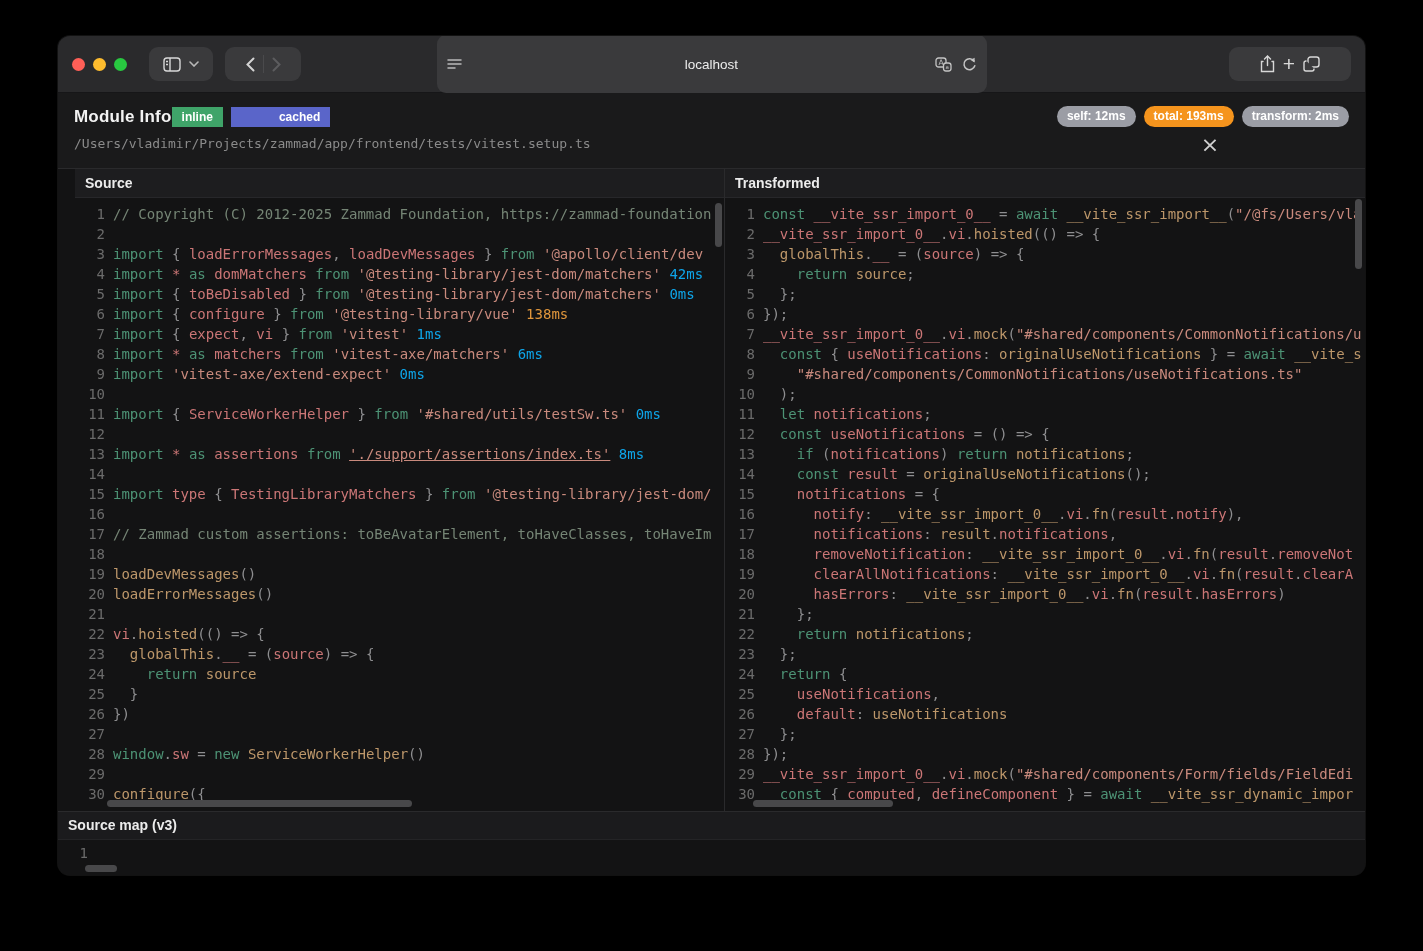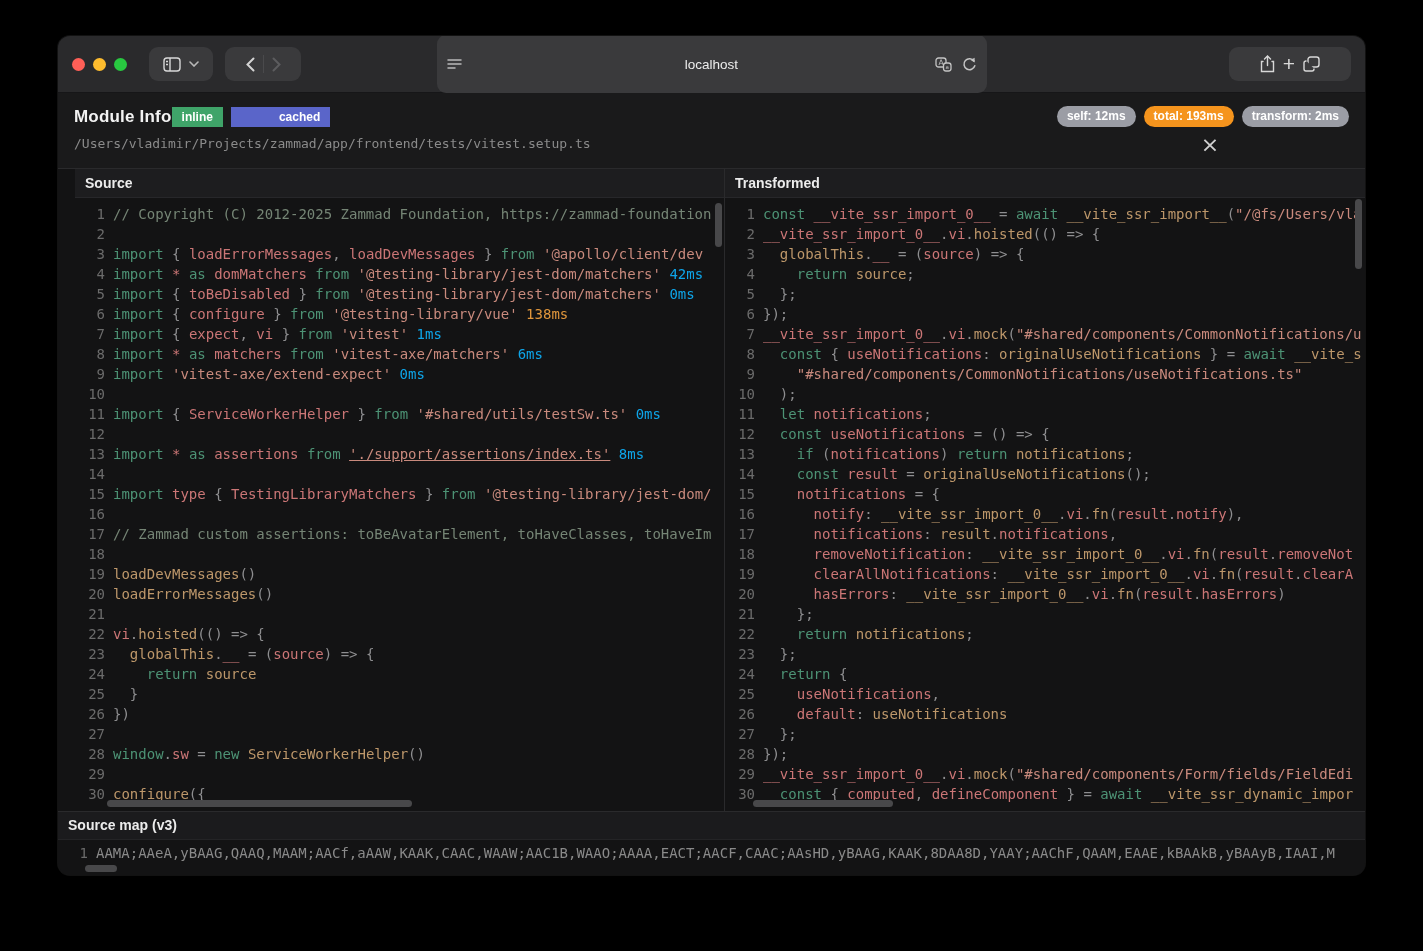--- a/index.html
+++ b/index.html
@@ -239,17 +239,16 @@
         </div>
       <div class="vthumb" style="right:3px;top:30px;height:70px;"></div>
       <div class="hthumb" style="left:28px;bottom:4px;width:140px;"></div>
     </section>
   </div>
 
   <div class="sourcemap">
     <div class="sm-header">Source map (v3)</div>
     <div class="sm-line">
       <span class="ln">1</span>
-      <span class="lc">AAMA;AAeA,yBAAG,QAAQ,MAAM;AACf,aAAW,KAAK,CAAC,WAAW;AAC1B,WAAO;AAAA,EACT;AACF,CAAC;AAsHD,yBAAG,KAAK,8DAA8D,YAAY;AAChF,QAAM,EAAE,kBAAkB,yBAAyB,IAAI,M</span>
     </div>
     <div class="hthumb" style="left:27px;bottom:5px;width:32px;"></div>
   </div>
 </div>
 
 </body></html>

